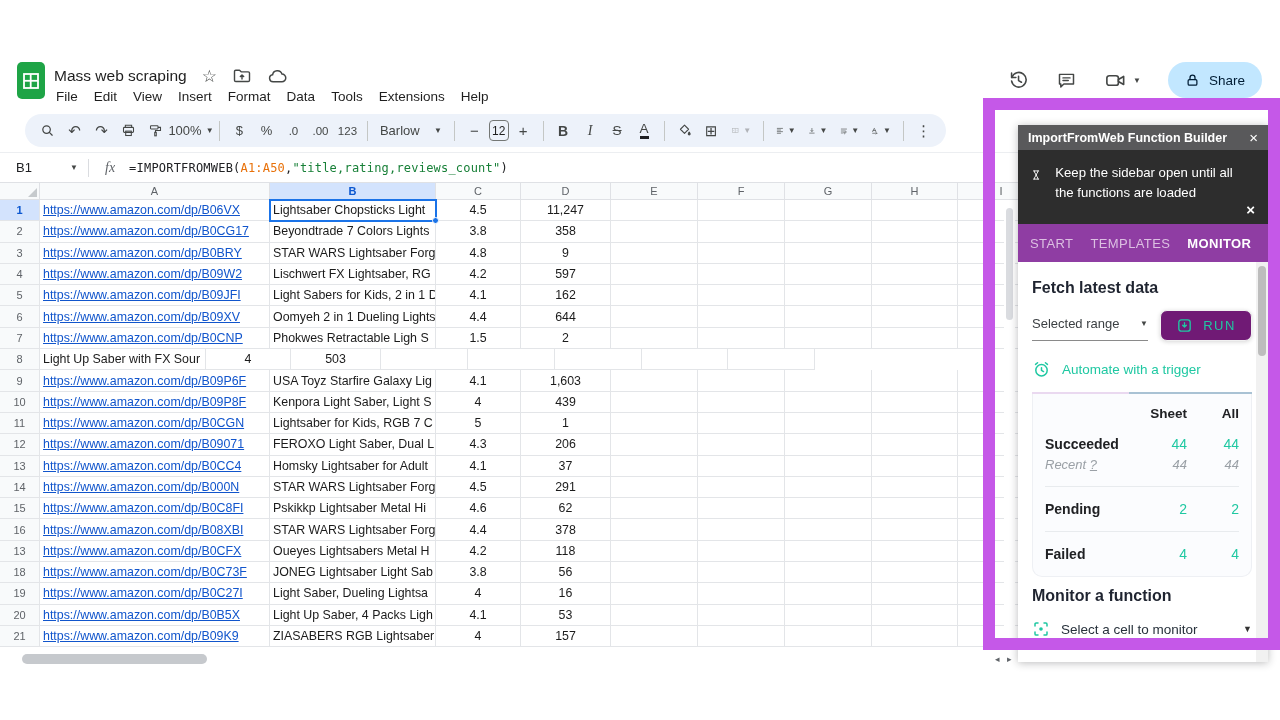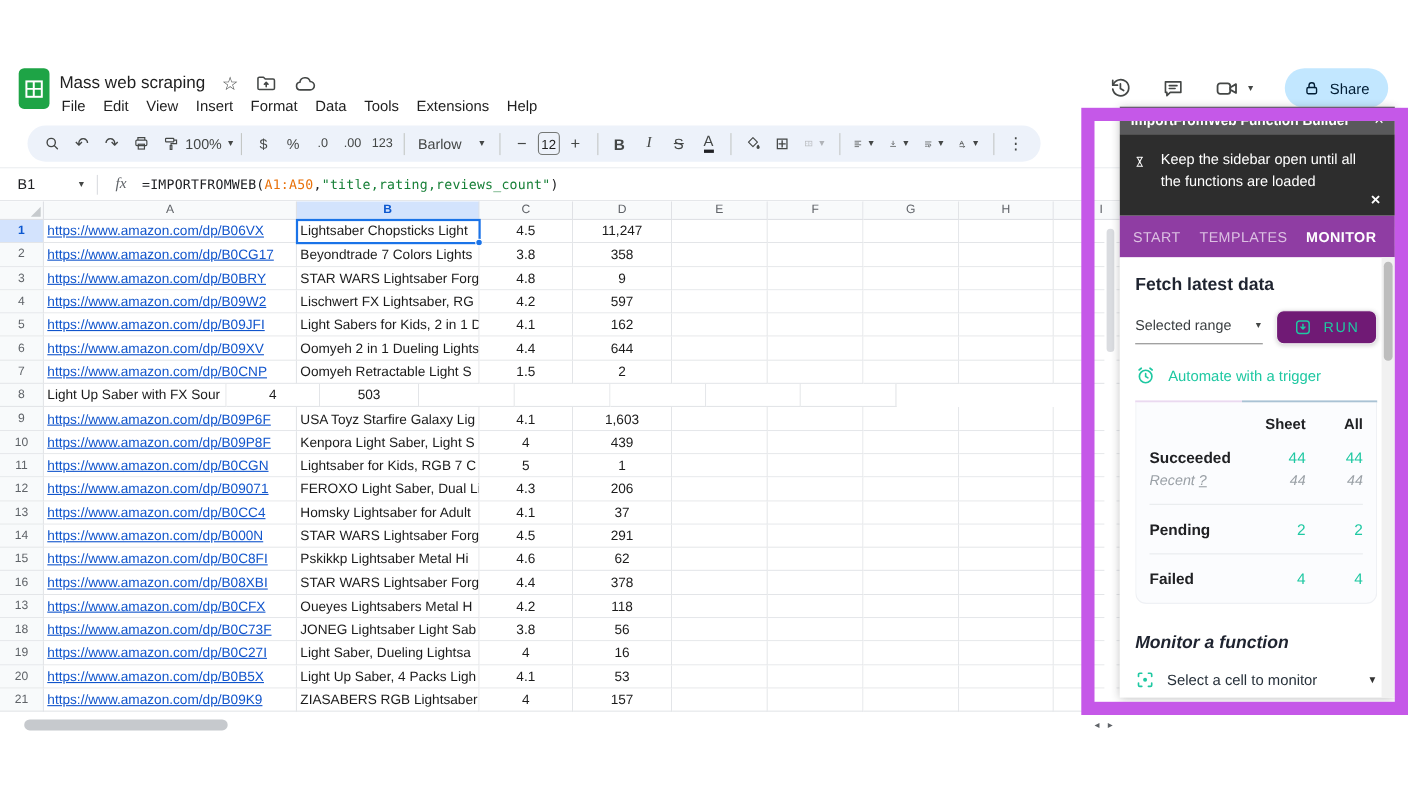--- a/index.html
+++ b/index.html
@@ -65,21 +65,21 @@
   
   #vscroll{position:absolute;left:1004px;top:200px;width:11px;height:448px;background:#fff;z-index:2;}
   #vscroll .thumb{position:absolute;left:2px;top:8px;width:7px;height:112px;background:#dadce0;border-radius:4px;}
   #hscroll{position:absolute;left:0;top:653px;width:1016px;height:13px;z-index:2;}
   #hscroll .thumb{position:absolute;left:22px;top:1px;width:185px;height:10px;background:#c6c9cd;border-radius:5px;}
   #hscroll .arr{position:absolute;top:1px;font-size:9px;color:#5f6368;}
   #hscroll .arr.l{left:995px;}
   #hscroll .arr.r{left:1007px;}
 
   
-  #sidebar{position:absolute;left:1018px;top:97px;width:250px;height:537px;background:#fff;box-shadow:0 1px 8px rgba(32,33,36,.3);z-index:10;}
+  #sidebar{position:absolute;left:1018px;top:125px;width:250px;height:537px;background:#fff;box-shadow:0 1px 8px rgba(32,33,36,.3);z-index:10;}
   .sb-header{height:25px;background:#59595b;color:#fff;display:flex;align-items:center;padding:0 10px;font-size:12.5px;font-weight:700;}
   .sb-header .x{margin-left:auto;font-size:15px;font-weight:400;line-height:1;}
   .sb-toast{background:#2d2d2d;color:#fff;height:74px;padding:13px 12px 0 12px;position:relative;display:flex;gap:13px;}
   .sb-toast .msg{font-size:13.2px;line-height:1.5;padding-right:4px;}
   .sb-toast .x{position:absolute;right:13px;bottom:7px;font-weight:700;font-size:15px;line-height:1;}
   .sb-nav{height:38px;background:#8f3da3;display:flex;align-items:center;gap:17px;padding:0 12px;color:#dcc0e2;font-size:13px;letter-spacing:.4px;}
   .sb-nav .active{color:#fff;font-weight:700;}
   .avatar-btn{margin-left:auto;width:30px;height:30px;border-radius:7px;background:#b873c6;display:flex;align-items:center;justify-content:center;}
   .sb-body{position:relative;height:400px;padding:17px 16px 0 14px;background:#fff;}
   .sb-h{font-size:16px;font-weight:700;color:#1f2430;}
@@ -93,21 +93,21 @@
   .s-row{display:flex;align-items:baseline;}
   .s-label{flex:1;}
   .s-sheet{width:48px;text-align:right;}
   .s-all{width:52px;text-align:right;}
   .s-head{font-weight:700;font-size:13.5px;color:#202124;margin-bottom:15px;}
   .s-main{font-weight:700;font-size:14px;color:#202124;}
   .val{color:#1fc8a2;font-size:14px;}
   .s-sub{color:#9aa0a6;font-style:italic;font-size:13px;margin-top:5px;}
   .s-sub .q{text-decoration:underline;}
   .s-div{border-top:1px solid #e8ebee;margin:14px 0;}
-  .monitor-h{margin-top:27px;font-style:italic;}
+  .monitor-h{margin-top:10px;}
   .monitor-row{display:flex;align-items:center;gap:11px;margin-top:15px;color:#27313b;font-size:13.5px;}
   .monitor-row .caret{margin-left:auto;font-size:9px;color:#333;}
   .sb-scroll{position:absolute;right:0;top:137px;width:12px;height:400px;background:#f1f1f1;}
   .sb-scroll .thumb{position:absolute;left:2px;top:4px;width:8px;height:90px;background:#bdbdbd;border-radius:4px;}
 
   
   #purple-rect{position:absolute;left:983px;top:98px;width:297px;height:552px;border:12px solid #c558e8;z-index:50;pointer-events:none;}
 </style>
 </head>
 <body>
@@ -388,21 +388,21 @@
         <div class="cell cG"></div>
         <div class="cell cH"></div>
         <div class="cell cI"></div>
       </div>
 
       <div class="row">
         <div class="cell c0 rowhdr">7</div>
         <div class="cell cA">
           <span class="link">https://www.amazon.com/dp/B0CNP</span>
         </div>
-        <div class="cell cB">Oomyeh Retractable Light S</div>
+        <div class="cell cB">Phokwes Retractable Ligh S</div>
         <div class="cell cC num">1.5</div>
         <div class="cell cD num">2</div>
         <div class="cell cE"></div>
         <div class="cell cF"></div>
         <div class="cell cG"></div>
         <div class="cell cH"></div>
         <div class="cell cI"></div>
       </div>
 
       <div class="row">

